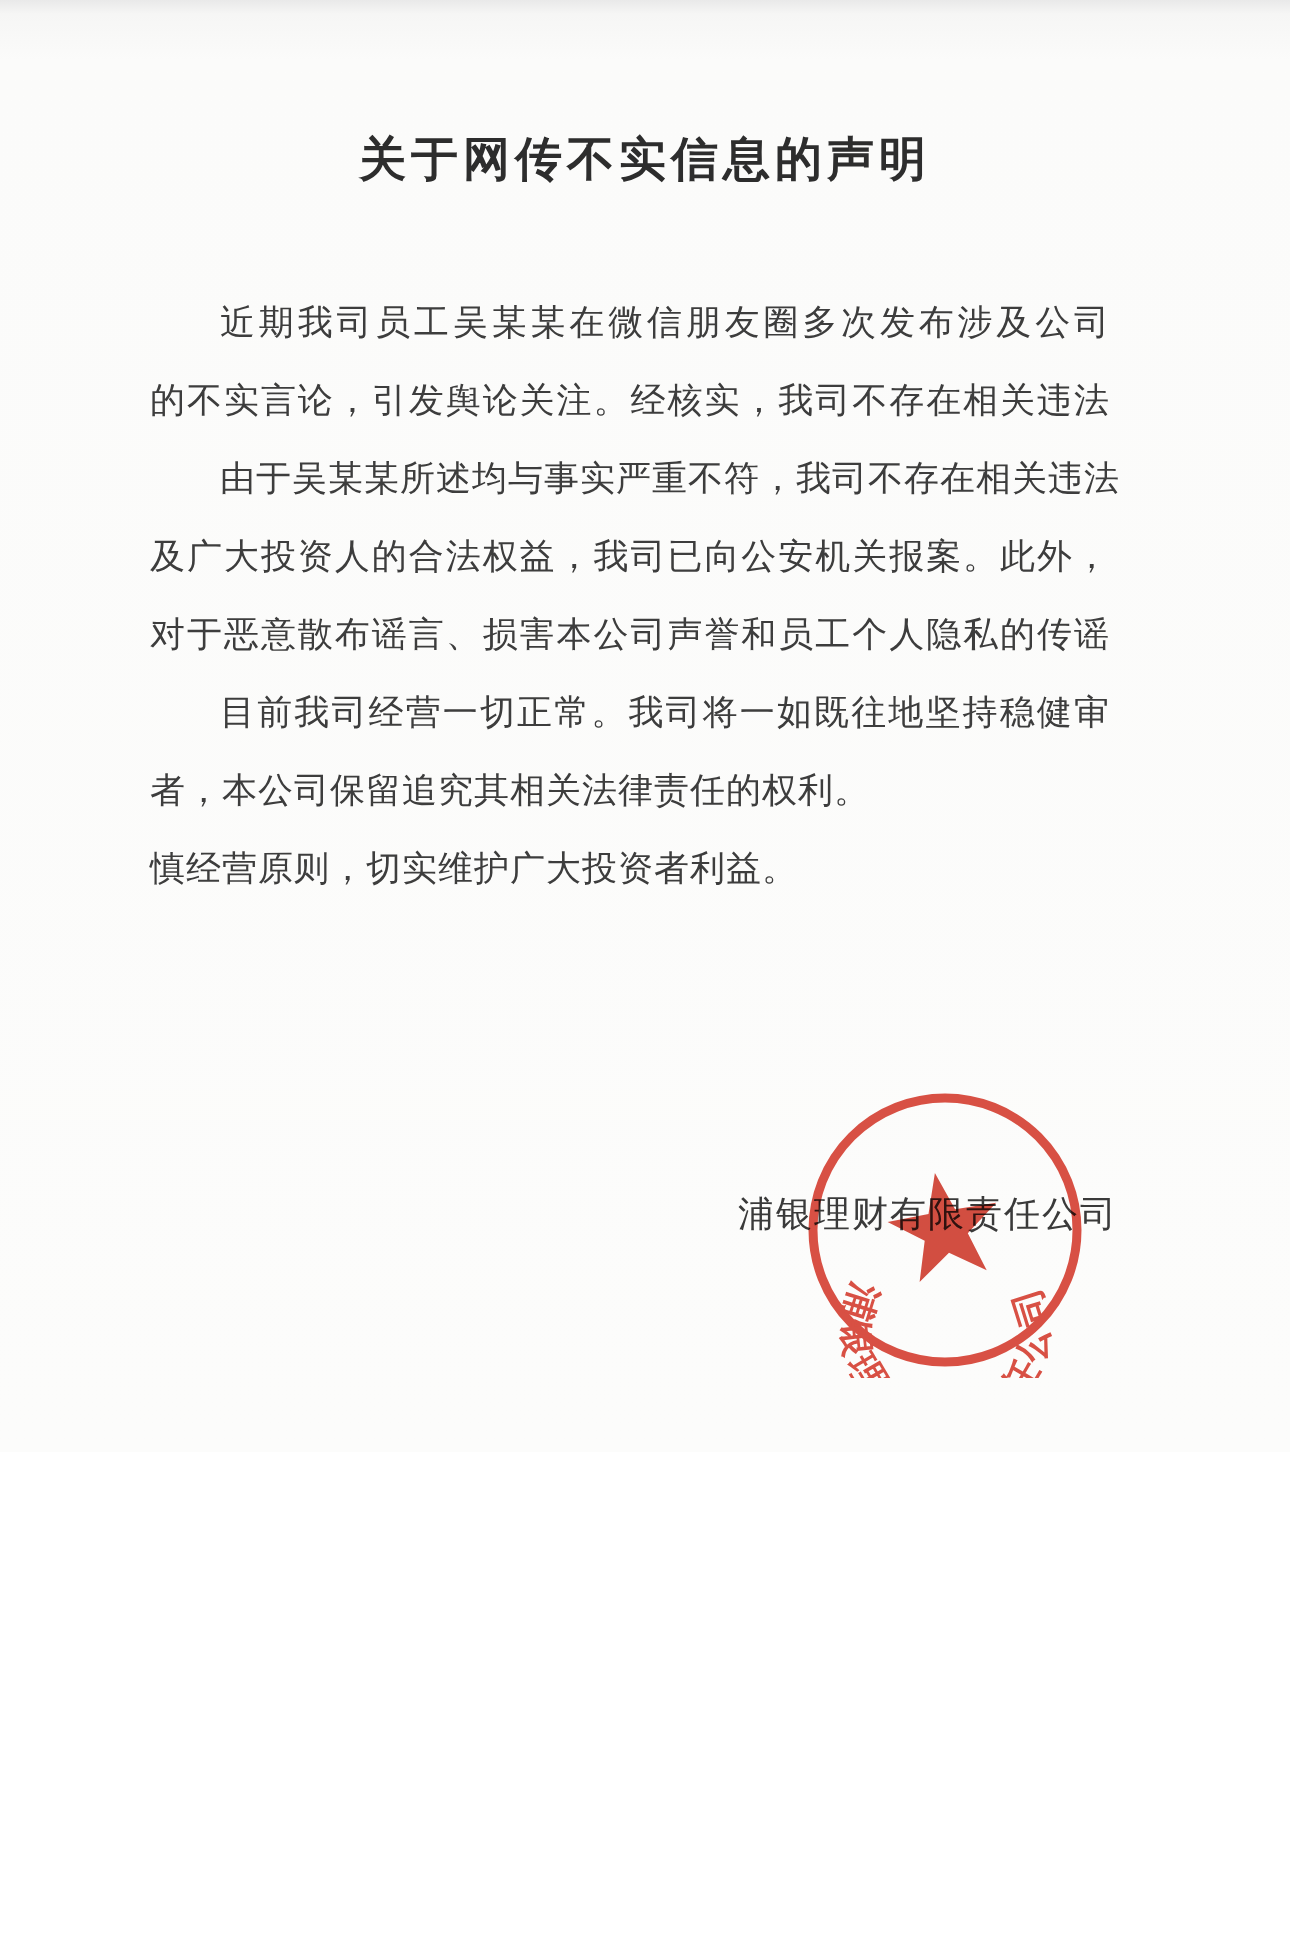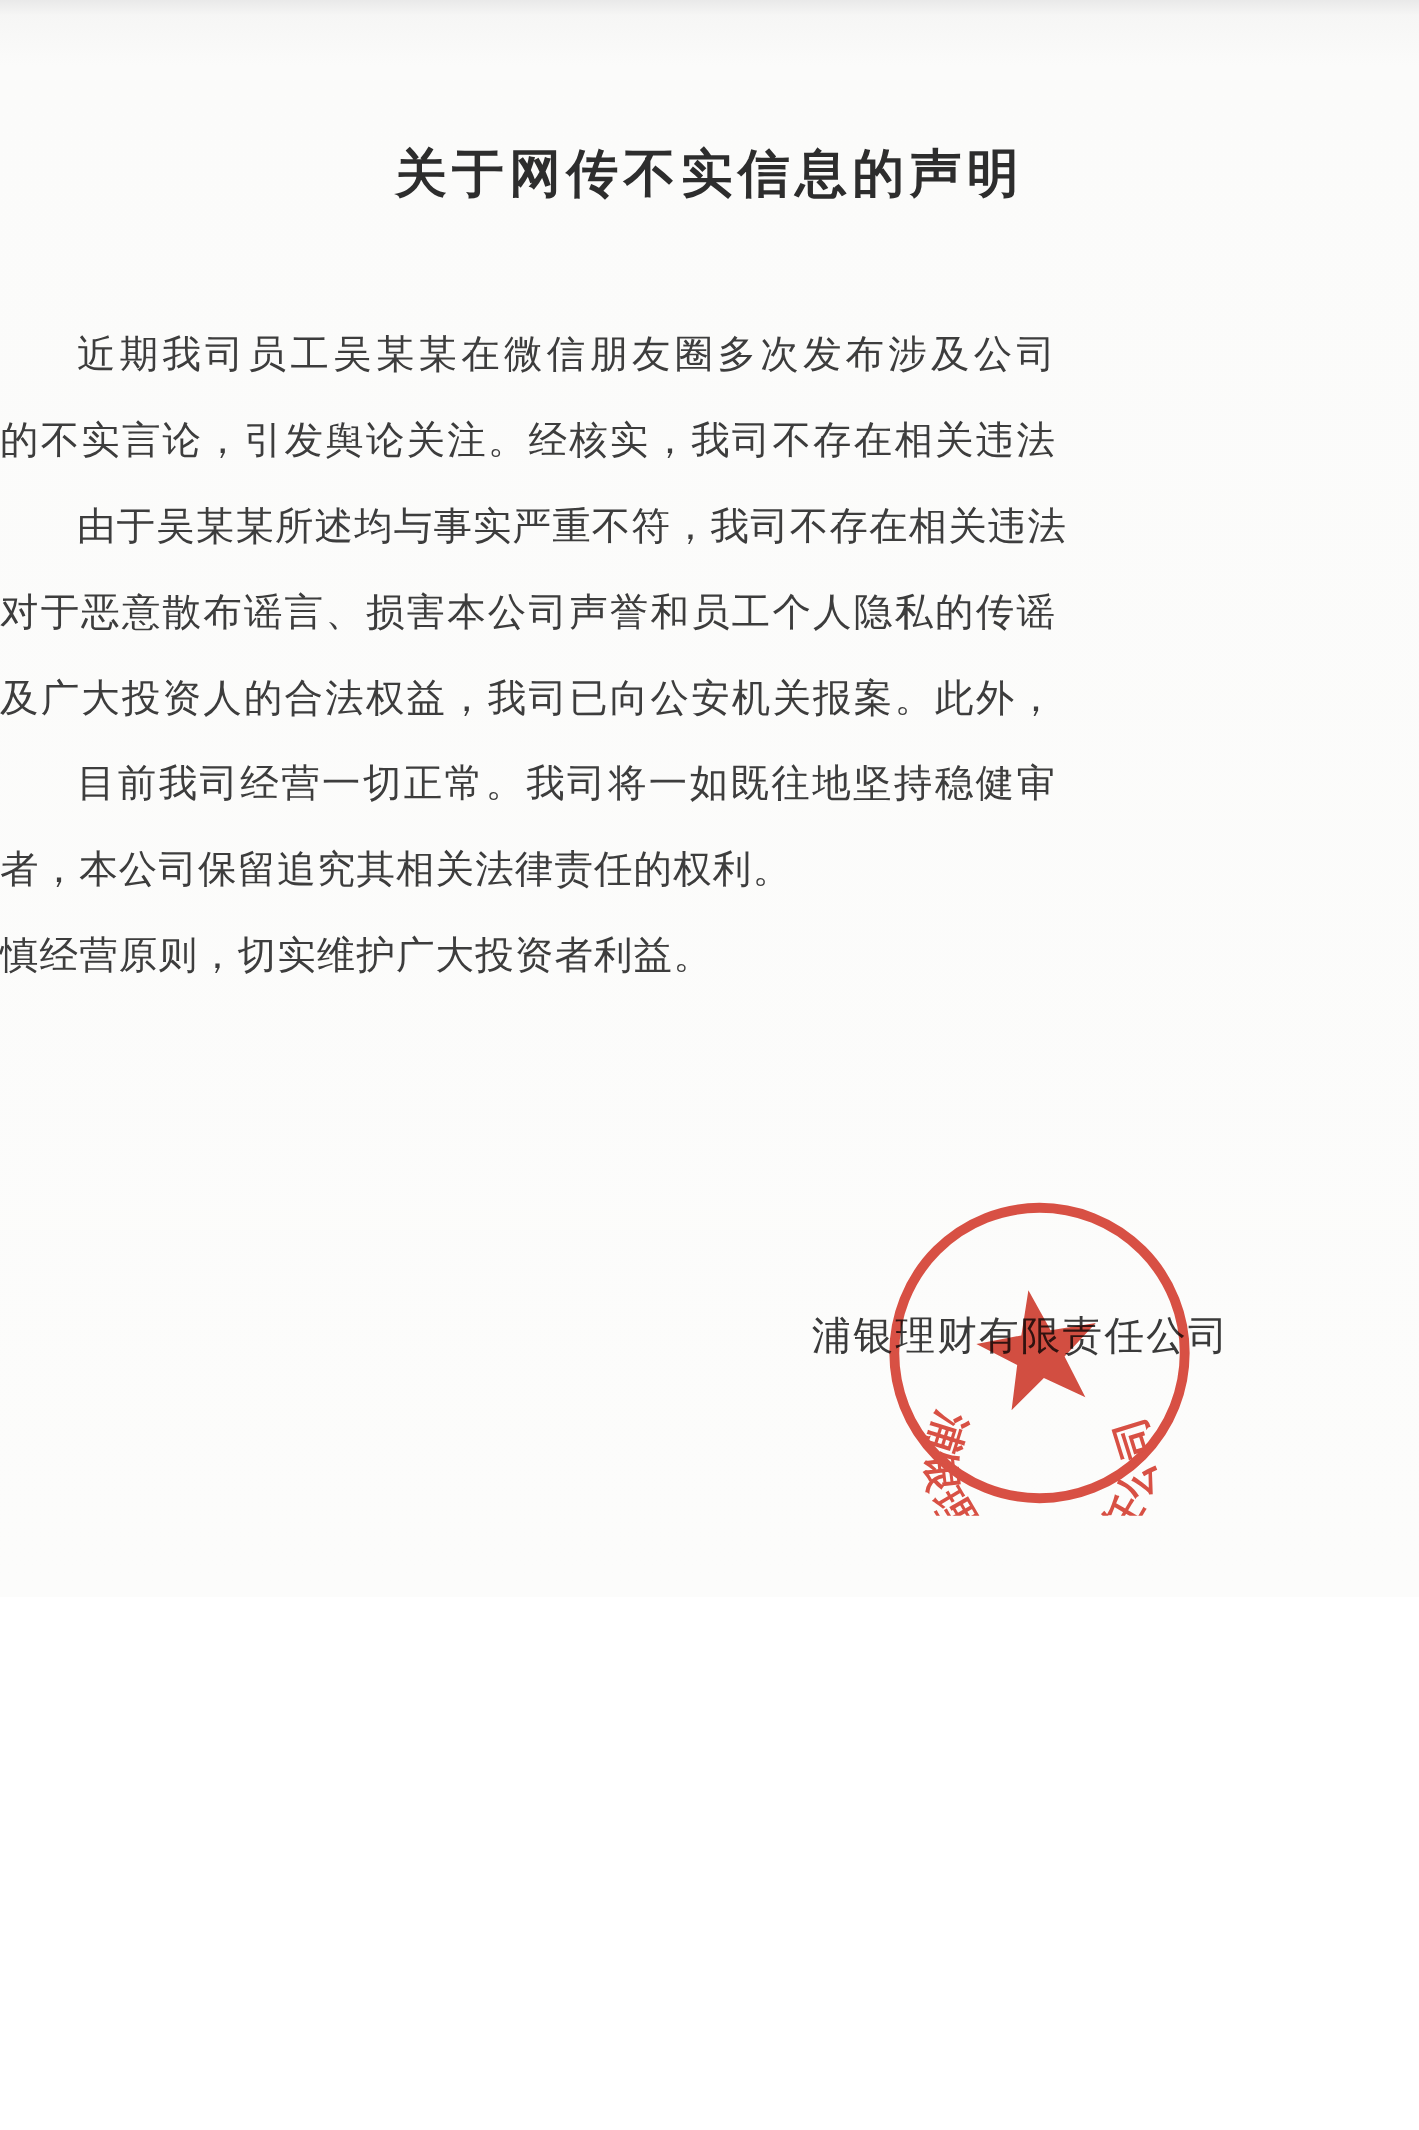--- a/index.html
+++ b/index.html
@@ -22,20 +22,21 @@
     padding-top: 128px;
     text-align: center;
     font-size: 47px;
     line-height: 62px;
     font-weight: bold;
     letter-spacing: 5px;
     color: #2d2d2d;
   }
   .body-text {
     margin-top: 94px;
+    margin-left: 150px;
     width: 960px;
   }
   .line {
     font-size: 35px;
     height: 78px;
     line-height: 78px;
     letter-spacing: 1px;
     color: #3d3d3d;
     text-align: justify;
     text-align-last: justify;
@@ -72,22 +73,22 @@
 <body>
 
 <div class="page">
 
   <h1 class="title">关于网传不实信息的声明</h1>
 
   <div class="body-text">
     <div class="line first">近期我司员工吴某某在微信朋友圈多次发布涉及公司</div>
     <div class="line">的不实言论，引发舆论关注。经核实，我司不存在相关违法</div>
     <div class="line first">由于吴某某所述均与事实严重不符，我司不存在相关违法</div>
+    <div class="line">及广大投资人的合法权益，我司已向公安机关报案。此外，</div>
     <div class="line">对于恶意散布谣言、损害本公司声誉和员工个人隐私的传谣</div>
-    <div class="line">及广大投资人的合法权益，我司已向公安机关报案。此外，</div>
     <div class="line first">目前我司经营一切正常。我司将一如既往地坚持稳健审</div>
     <div class="line end">者，本公司保留追究其相关法律责任的权利。</div>
     <div class="line end">慎经营原则，切实维护广大投资者利益。</div>
   </div>
 
   <div class="signature">
     <div class="company">浦银理财有限责任公司</div>
   </div>
 
   <svg class="seal" viewBox="0 0 292 300" aria-hidden="true">

